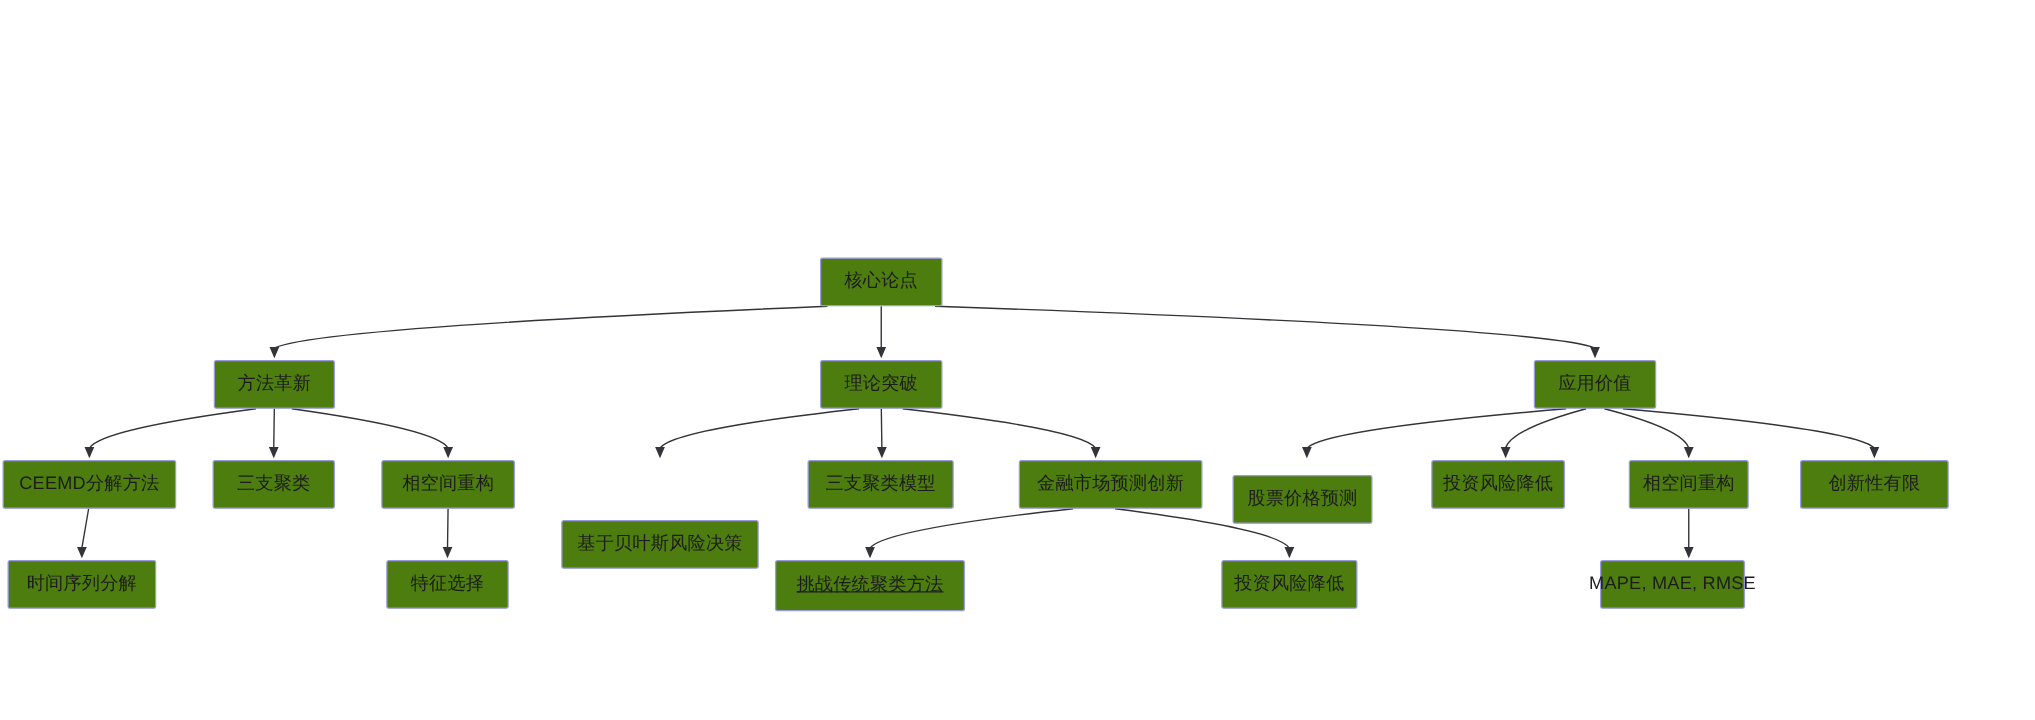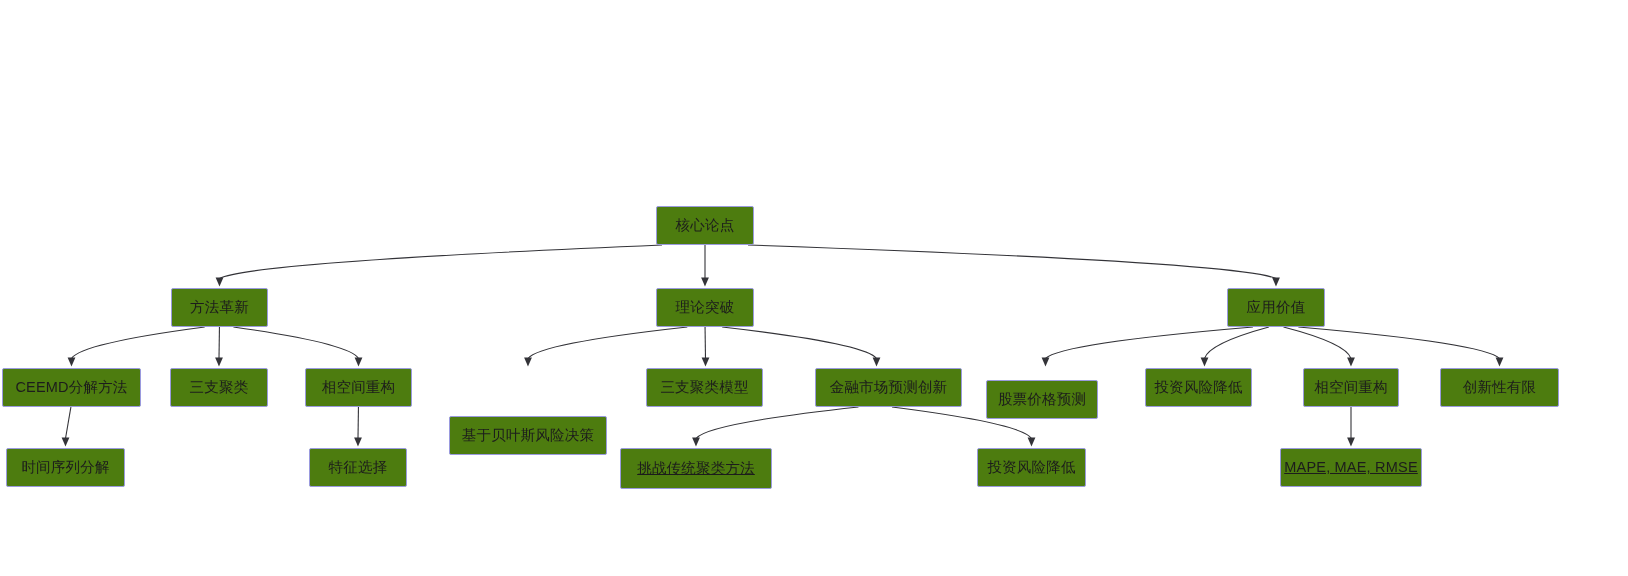--- a/index.html
+++ b/index.html
@@ -146,17 +146,17 @@
       </div>
       <div class="node" style="left: 309px; top: 448px; width: 98px; height: 39px;">
         <span class="node-label">特征选择</span>
       </div>
       <div class="node" style="left: 620px; top: 448px; width: 152px; height: 41px; text-decoration: underline;">
         <span class="node-label">挑战传统聚类方法</span>
       </div>
       <div class="node" style="left: 977px; top: 448px; width: 109px; height: 39px;">
         <span class="node-label">投资风险降低</span>
       </div>
-      <div class="node" style="left: 1280px; top: 448px; width: 142px; height: 39px; text-decoration: underline;">
+      <div class="node" style="left: 1280px; top: 448px; width: 116px; height: 39px;">
         <span class="node-label">MAPE, MAE, RMSE</span>
       </div>
     </div>
 </div>
 
 </body></html>

